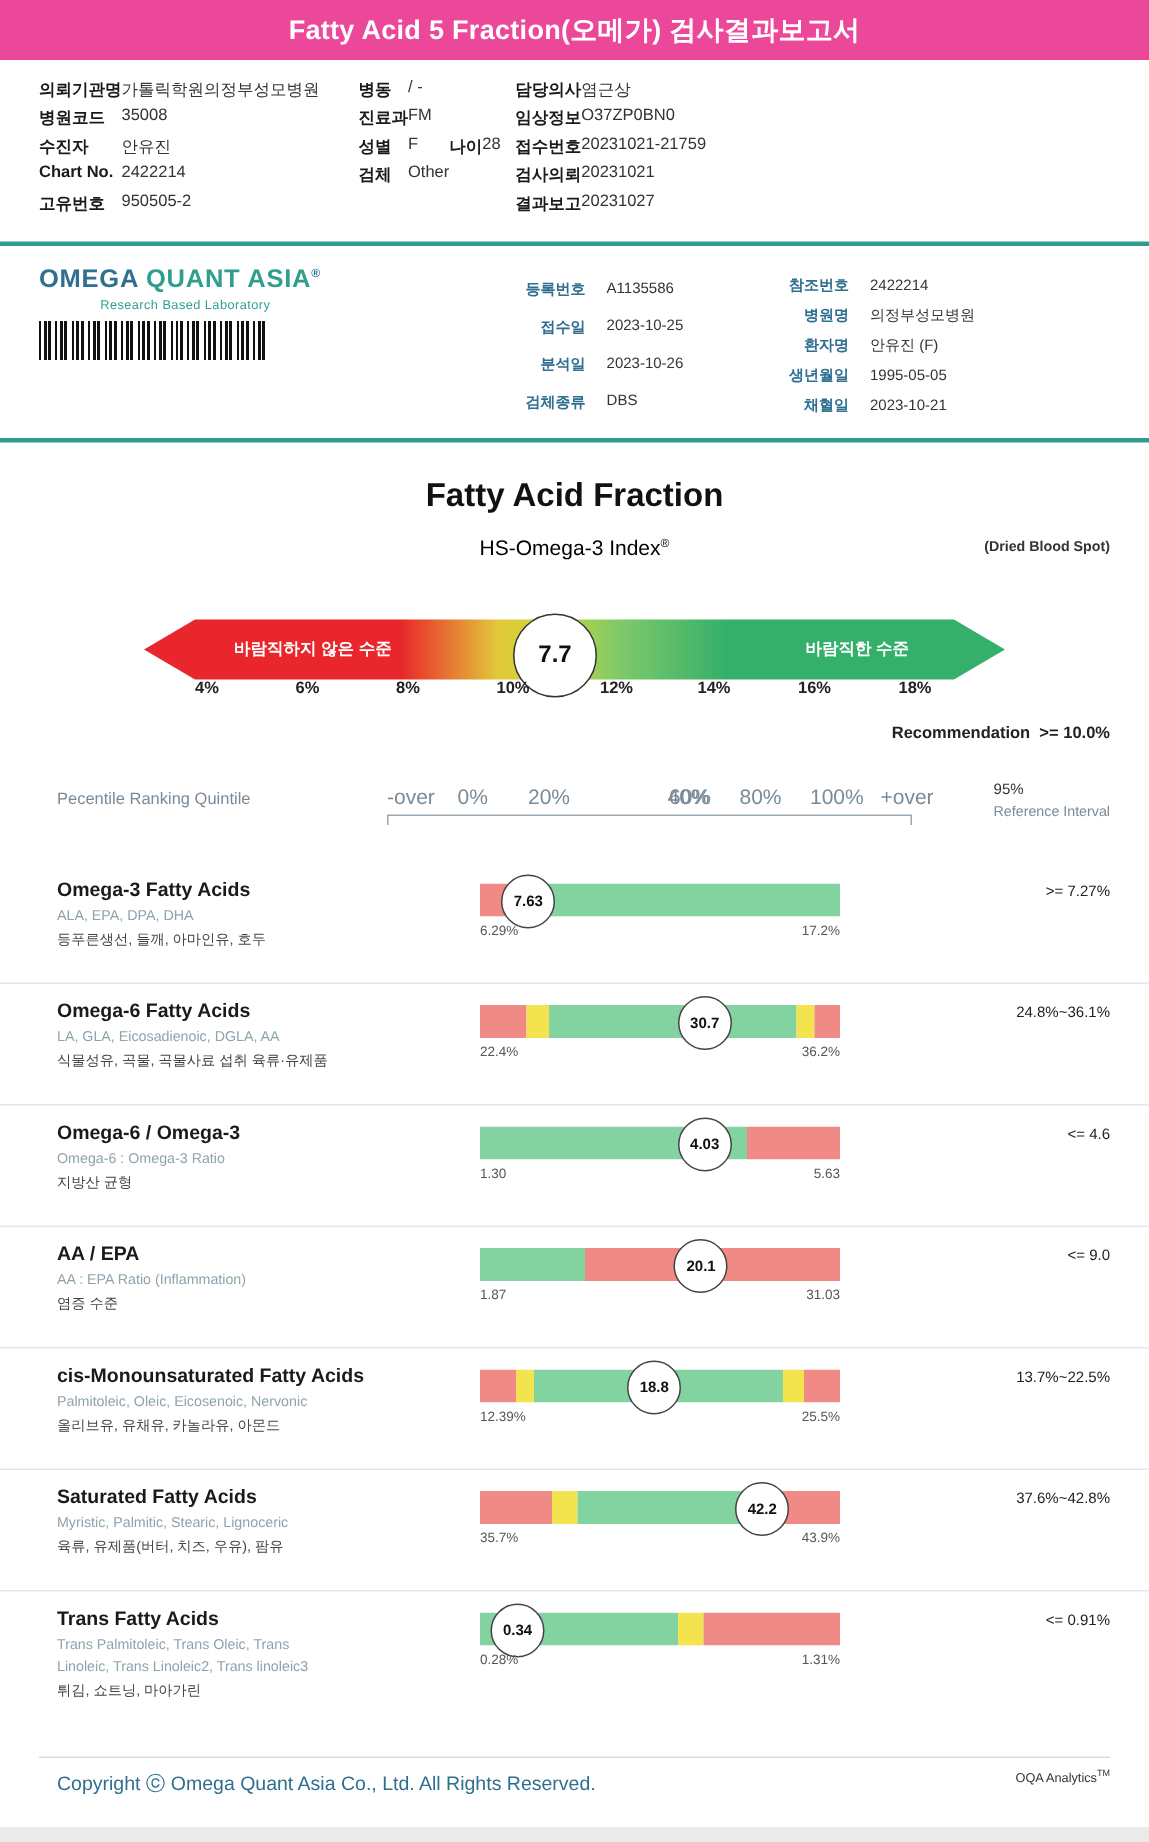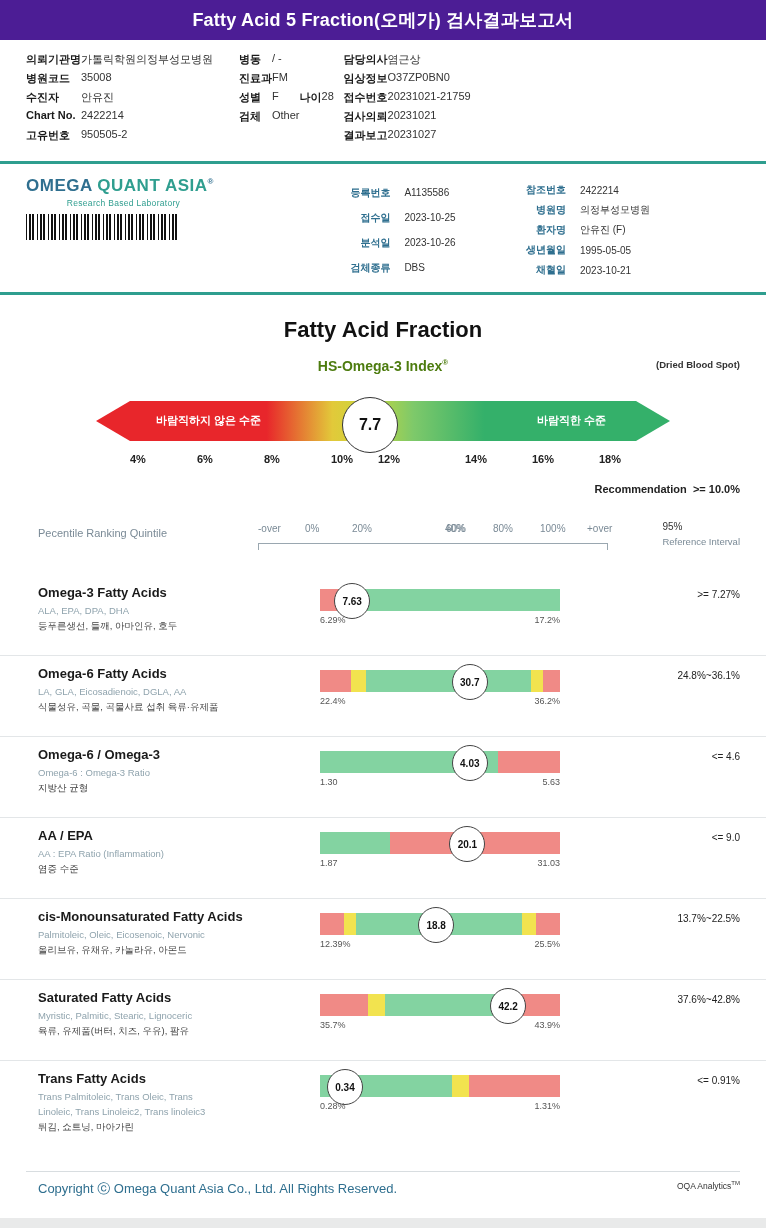--- a/index.html
+++ b/index.html
@@ -1,20 +1,20 @@
 <!DOCTYPE html>
 <html><head>
 <meta charset="utf-8">
 <style>
   html,body{margin:0;padding:0;background:#ffffff;}
   body{width:766px;font-family:"Liberation Sans","DejaVu Sans",sans-serif;color:#231f20;}
   .page{width:766px;position:relative;background:#fff;}
 
   
-  .titlebar{height:40px;background:#4c1d95;display:flex;align-items:center;justify-content:center;}
+  .titlebar{height:40px;background:#ec4899;display:flex;align-items:center;justify-content:center;}
   .titlebar .t{color:#fff;font-size:18px;font-weight:bold;letter-spacing:.2px;}
 
   
   .phead{padding:10px 26px 12px 26px;font-size:11px;}
   .phead table{border-collapse:collapse;}
   .phead td{padding:2px 0;vertical-align:top;font-size:11px;}
   .lbl{color:#1a1a1a;font-weight:bold;white-space:nowrap;padding-right:10px;}
   .val{color:#333;white-space:nowrap;}
   .colgap{width:26px;}
   .colgap2{width:22px;}
@@ -38,44 +38,44 @@
   .meta .mval{color:#333;white-space:nowrap;}
   .meta .c1{width:250px;}
   .meta .c2{}
 
   .hr-thick2{height:3px;background:#2f9e8f;margin:2px 0 0 0;}
 
   
   .sect{text-align:center;padding-top:22px;}
   .sect h1{margin:0;font-size:22px;font-weight:bold;color:#111;}
   .idxline{position:relative;text-align:center;margin-top:14px;}
-  .idxline .idx{font-size:14px;font-weight:bold;color:#4d7c0f;}
+  .idxline .idx{font-size:14px;font-weight:normal;color:#000000;}
   .idxline .idx sup{font-size:8px;}
   .dbs{position:absolute;right:26px;top:2px;font-size:9.5px;font-weight:bold;color:#333;}
 
   
   .arrowwrap{position:relative;margin:18px 0 0 0;height:56px;}
-  .arrowbar{position:absolute;left:96px;top:8px;width:574px;height:40px;}
+  .arrowbar{position:absolute;left:96px;top:20px;width:574px;height:40px;}
   .arrowbar .body{position:absolute;left:34px;right:34px;top:0;height:40px;
      background:linear-gradient(90deg,#e8262b 0%,#e8262b 27%,#e2c93a 40%,#c8d83c 47%,#7ec96a 56%,#34b06a 70%,#34b06a 100%);}
   .arrowbar .lcap{position:absolute;left:0;top:0;width:0;height:0;border-top:20px solid transparent;border-bottom:20px solid transparent;border-right:34px solid #e8262b;}
   .arrowbar .rcap{position:absolute;right:0;top:0;width:0;height:0;border-top:20px solid transparent;border-bottom:20px solid transparent;border-left:34px solid #34b06a;}
   .arrowbar .ltxt{position:absolute;left:60px;top:12px;color:#fff;font-size:11px;font-weight:bold;}
   .arrowbar .rtxt{position:absolute;right:64px;top:12px;color:#fff;font-size:11px;font-weight:bold;}
   .bubble{position:absolute;left:246px;top:-4px;width:54px;height:54px;border-radius:50%;background:#fff;border:1.6px solid #333;
     display:flex;align-items:center;justify-content:center;font-size:16px;font-weight:bold;color:#111;}
   .scale{position:relative;margin-top:4px;height:18px;}
   .scale span{position:absolute;font-size:11px;color:#222;font-weight:bold;}
   .recline{text-align:right;padding:12px 26px 0 0;font-size:11px;font-weight:bold;color:#222;}
 
   
   .pct{position:relative;margin-top:26px;height:44px;}
   .pct .ptitle{position:absolute;left:38px;top:6px;font-size:11px;color:#7a8a96;}
   .pct .ticks{position:absolute;left:258px;top:2px;width:350px;height:20px;}
-  .pct .ticks span{position:absolute;font-size:10px;color:#7a8a96;}
+  .pct .ticks span{position:absolute;font-size:14px;color:#7a8a96;}
   .pct .axis{position:absolute;left:258px;top:22px;width:350px;border-top:1px solid #9aa7b0;}
   .pct .axis:before,.pct .axis:after{content:"";position:absolute;top:0;width:1px;height:6px;background:#9aa7b0;}
   .pct .axis:before{left:0;}
   .pct .axis:after{right:0;}
   .pct .ri{position:absolute;right:26px;top:0;text-align:left;}
   .pct .ri .p95{font-size:10px;color:#333;}
   .pct .ri .lab{font-size:9.5px;color:#7a8a96;margin-top:4px;}
 
   
   .rows{margin-top:10px;}
@@ -255,21 +255,21 @@
       <div class="rtxt">바람직한 수준</div>
       <div class="bubble">7.7</div>
     </div>
   </div>
 
   <div class="scale" id="gauge-scale">
       <span style="left: 130px;">4%</span>
       <span style="left: 197px;">6%</span>
       <span style="left: 264px;">8%</span>
       <span style="left: 331px;">10%</span>
-      <span style="left: 378px;">12%</span>
+      <span style="left: 400px;">12%</span>
       <span style="left: 465px;">14%</span>
       <span style="left: 532px;">16%</span>
       <span style="left: 599px;">18%</span>
     </div>
 
   <div class="recline">
     <span>Recommendation</span>
     &nbsp;<span>&gt;= 10.0%</span>
   </div>
 

